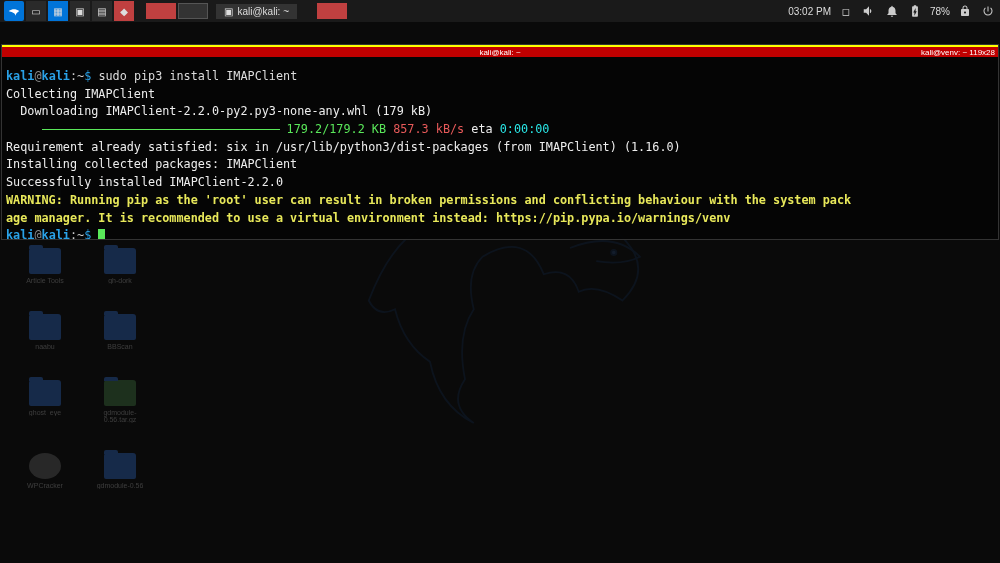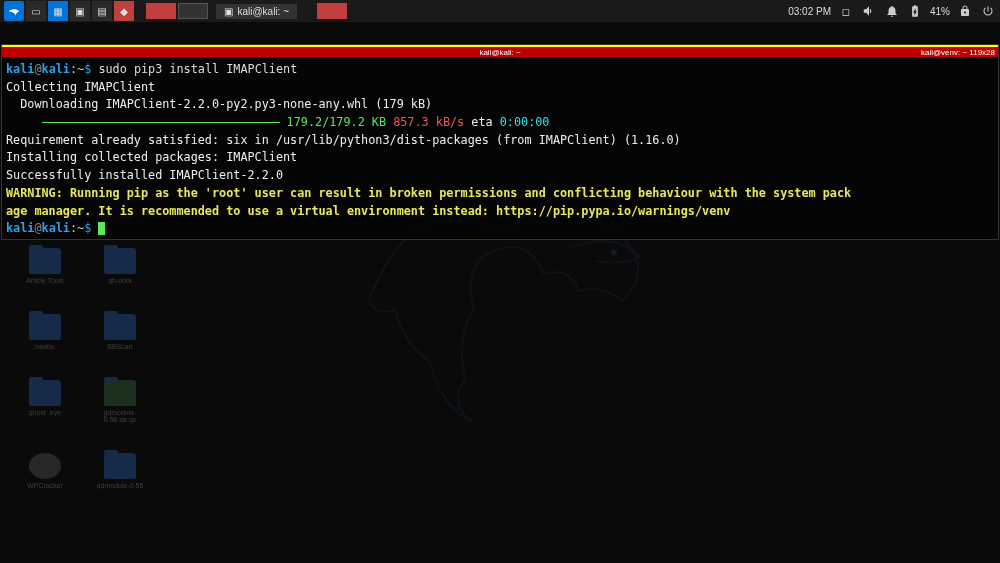--- a/index.html
+++ b/index.html
@@ -112,21 +112,21 @@
       font-size: 8px;
       color: #fff;
     }
     .term-titlebar-center { position: absolute; left: 50%; transform: translateX(-50%); }
     .term-min-bar {
       height: 2px;
       background: #ff0;
     }
     .term-content {
       flex: 1;
-      padding: 4px 4px;
+      padding: 11px 4px;
       font-family: 'DejaVu Sans Mono', monospace;
       font-size: 11.8px;
       line-height: 1.5;
       white-space: pre;
       overflow: hidden;
     }
     .c-user { color: #2aa2e8; font-weight: bold; }
     .c-at { color: #888; }
     .c-host { color: #2aa2e8; font-weight: bold; }
     .c-path { color: #ccc; }
@@ -186,21 +186,21 @@
     <span class="panel-right-icon">
       <svg width="14" height="14" viewBox="0 0 24 24" fill="#ccc">
           <path d="M12 22c1.1 0 2-.9 2-2h-4c0 1.1.9 2 2 2zm6-6V11c0-3.1-2-5.6-5-6.3V4c0-.6-.4-1-1-1s-1 .4-1 1v.7c-3 .7-5 3.2-5 6.3v5l-2 2v1h16v-1l-2-2z"></path>
         </svg>
     </span>
     <span class="panel-right-icon">
       <svg width="14" height="14" viewBox="0 0 24 24" fill="#ccc">
           <path d="M15.67 4H14V2h-4v2H8.33C7.6 4 7 4.6 7 5.33v15.33C7 21.4 7.6 22 8.33 22h7.33c.74 0 1.34-.6 1.34-1.33V5.33C17 4.6 16.4 4 15.67 4zM11 20v-5.5H9L13 7v5.5h2L11 20z"></path>
         </svg>
     </span>
-    <span>41%</span>
+    <span>78%</span>
     <span class="panel-right-icon">
       <svg width="12" height="12" viewBox="0 0 24 24" fill="#ccc">
           <path d="M18 8h-1V6c0-2.8-2.2-5-5-5S7 3.2 7 6v2H6c-1.1 0-2 .9-2 2v10c0 1.1.9 2 2 2h12c1.1 0 2-.9 2-2V10c0-1.1-.9-2-2-2zm-6 9c-1.1 0-2-.9-2-2s.9-2 2-2 2 .9 2 2-.9 2-2 2zM9 8V6c0-1.7 1.3-3 3-3s3 1.3 3 3v2H9z"></path>
         </svg>
     </span>
     <span class="panel-right-icon">
       <svg width="12" height="12" viewBox="0 0 24 24" fill="#ccc">
           <path d="M13 3h-2v10h2V3zm4.83 2.17l-1.42 1.42C17.99 7.86 19 9.81 19 12c0 3.87-3.13 7-7 7s-7-3.13-7-7c0-2.19 1.01-4.14 2.58-5.42L6.17 5.17C4.23 6.82 3 9.26 3 12c0 4.97 4.03 9 9 9s9-4.03 9-9c0-2.74-1.23-5.18-3.17-6.83z"></path>
         </svg>
     </span>

